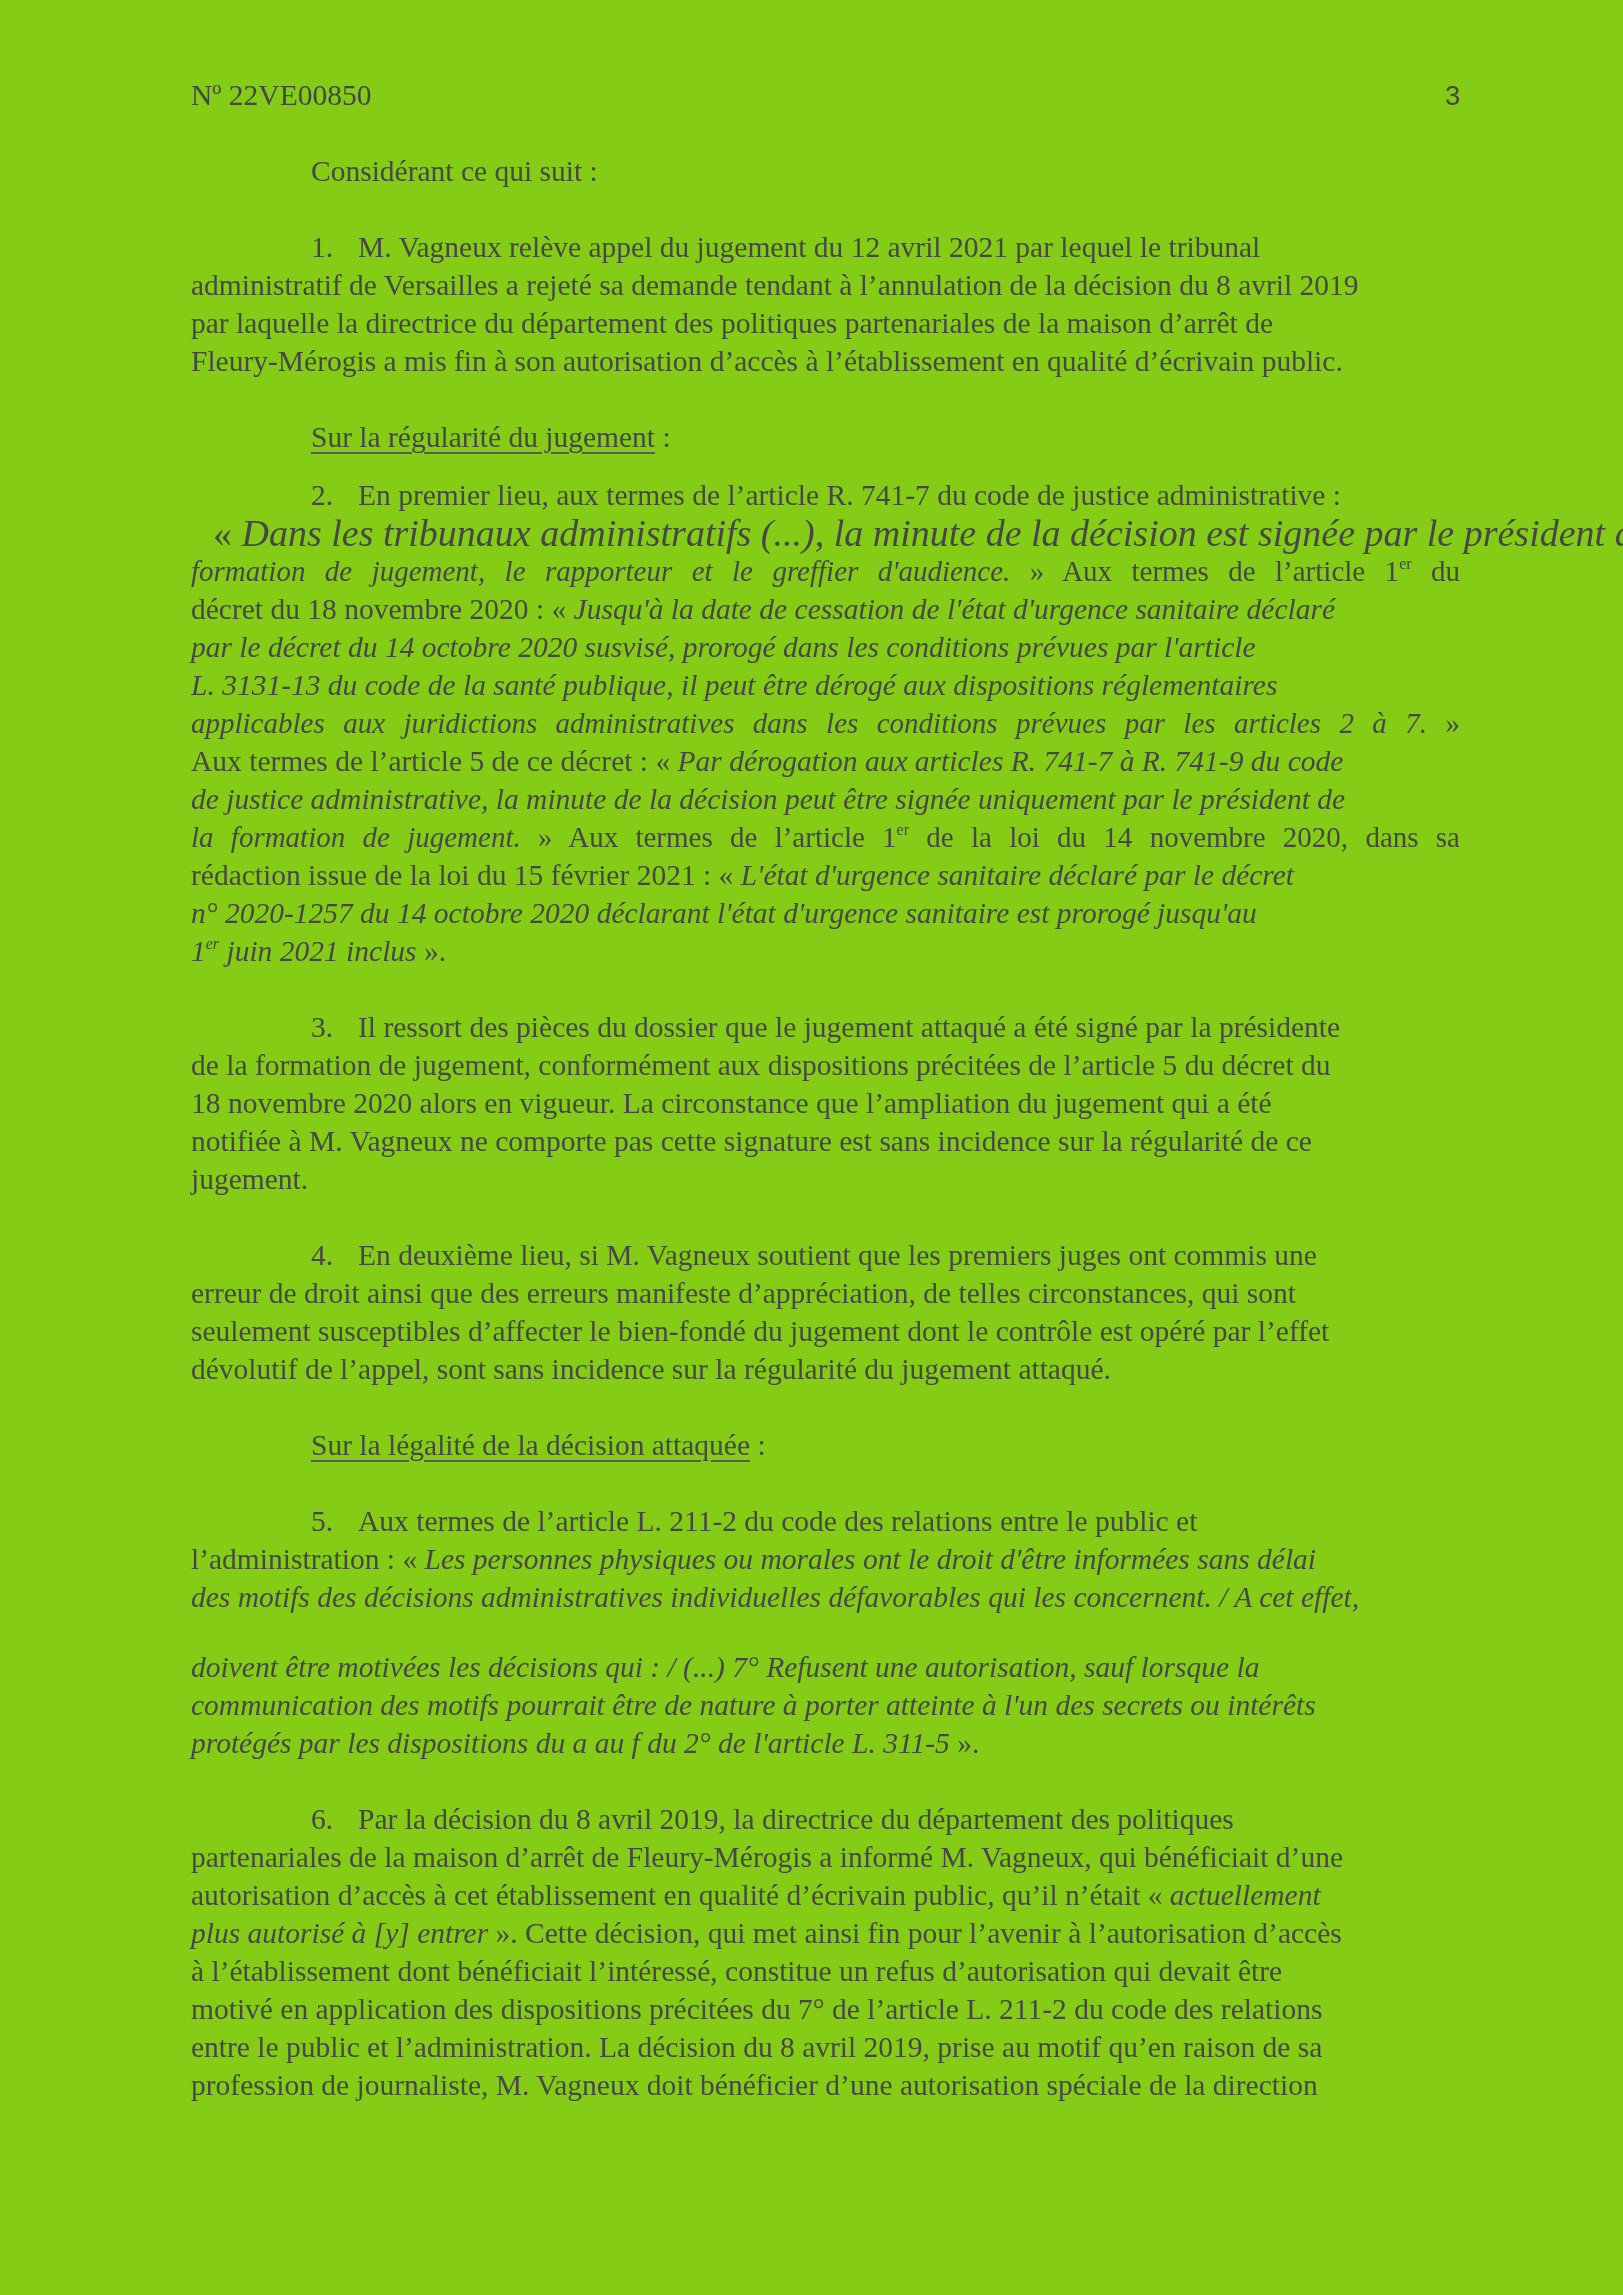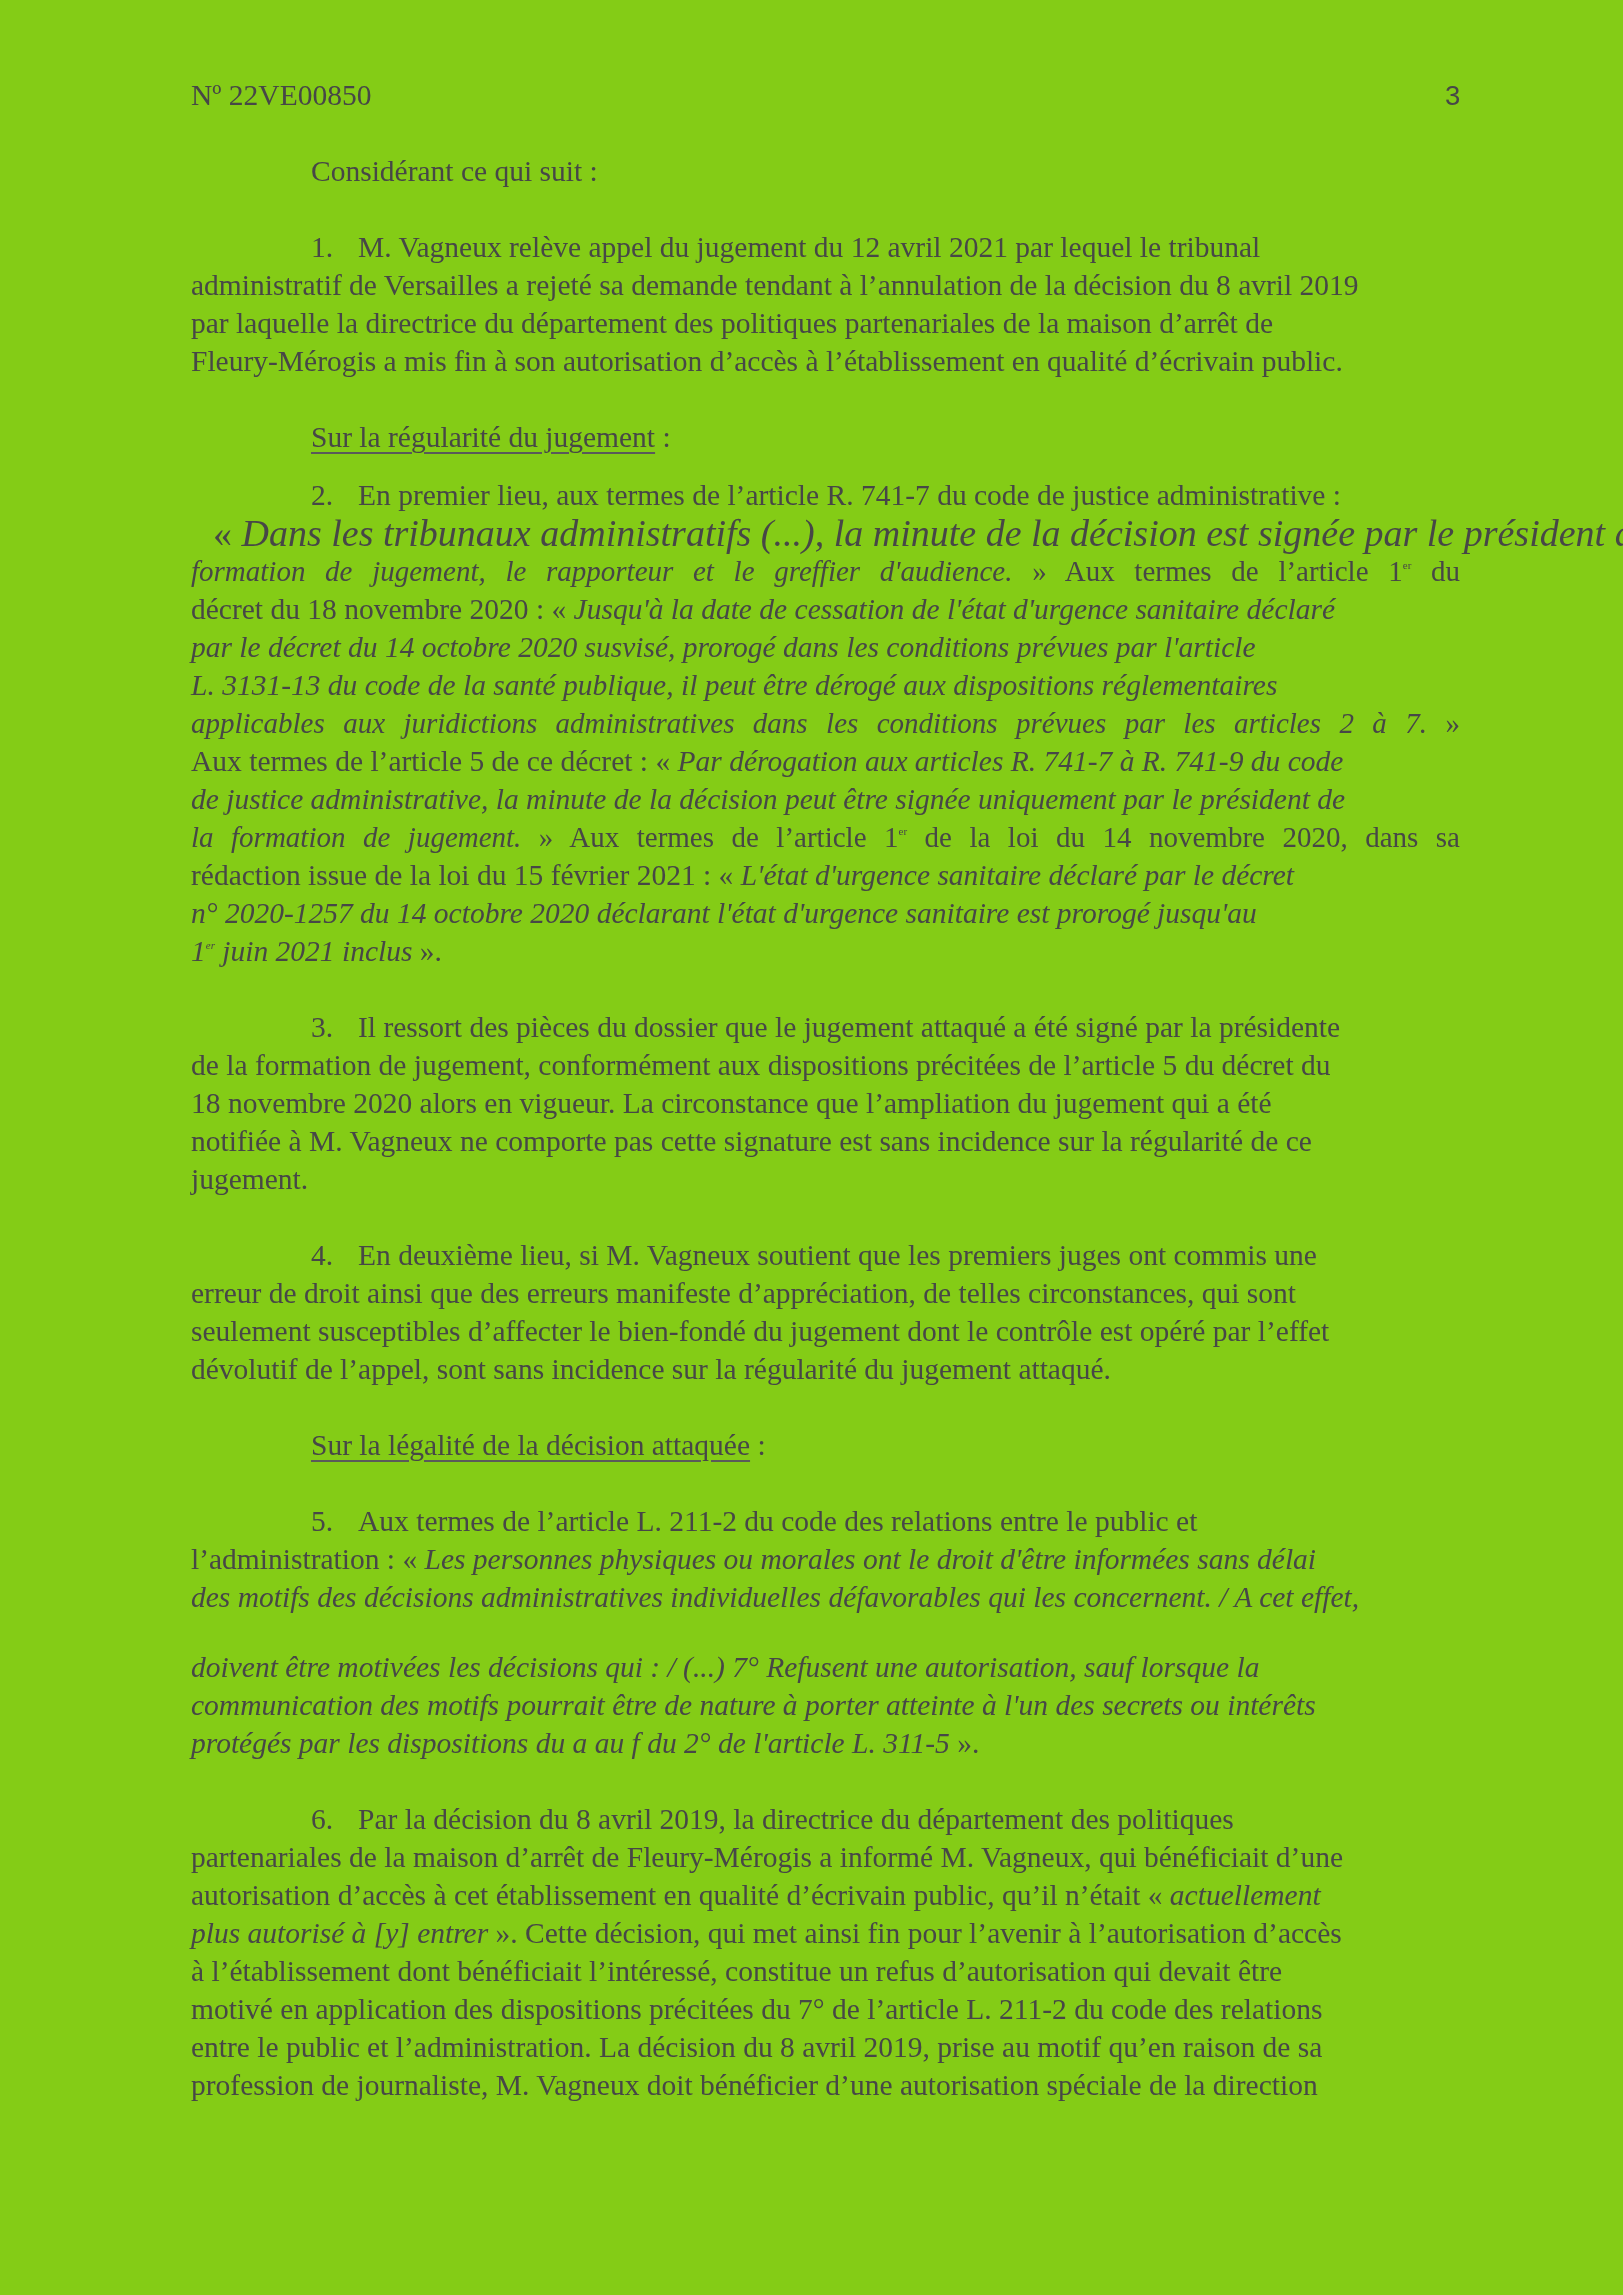--- a/index.html
+++ b/index.html
@@ -28,21 +28,21 @@
   .line.last { text-align-last: left; }
   .line.first { padding-left: 120px; font-family: Liberation Serif, serif; }
   .gap { height: 38px; }
   .gap-s { height: 38px; }
   .heading {
     padding-left: 120px; height: 38px; line-height: 38px; white-space: nowrap;
   }
   .heading .u { text-decoration: underline; text-decoration-thickness: 2px; text-underline-offset: 5.2px; text-decoration-color: #5a5a5a; }
   .num { display: inline-block; width: 47px; }
   i, .it { font-style: italic; }
-  sup { font-size: 11px; line-height: 0; vertical-align: 11.8px; }
+  sup { font-size: 16px; line-height: 0; vertical-align: 11.8px; }
 </style>
 </head>
 <body>
 
 <div class="page">
   <div class="header-num">Nº 22VE00850</div>
   <div class="page-number">3</div>
 
   <div class="body">
     <div class="heading"><span>Considérant ce qui suit :</span></div>

